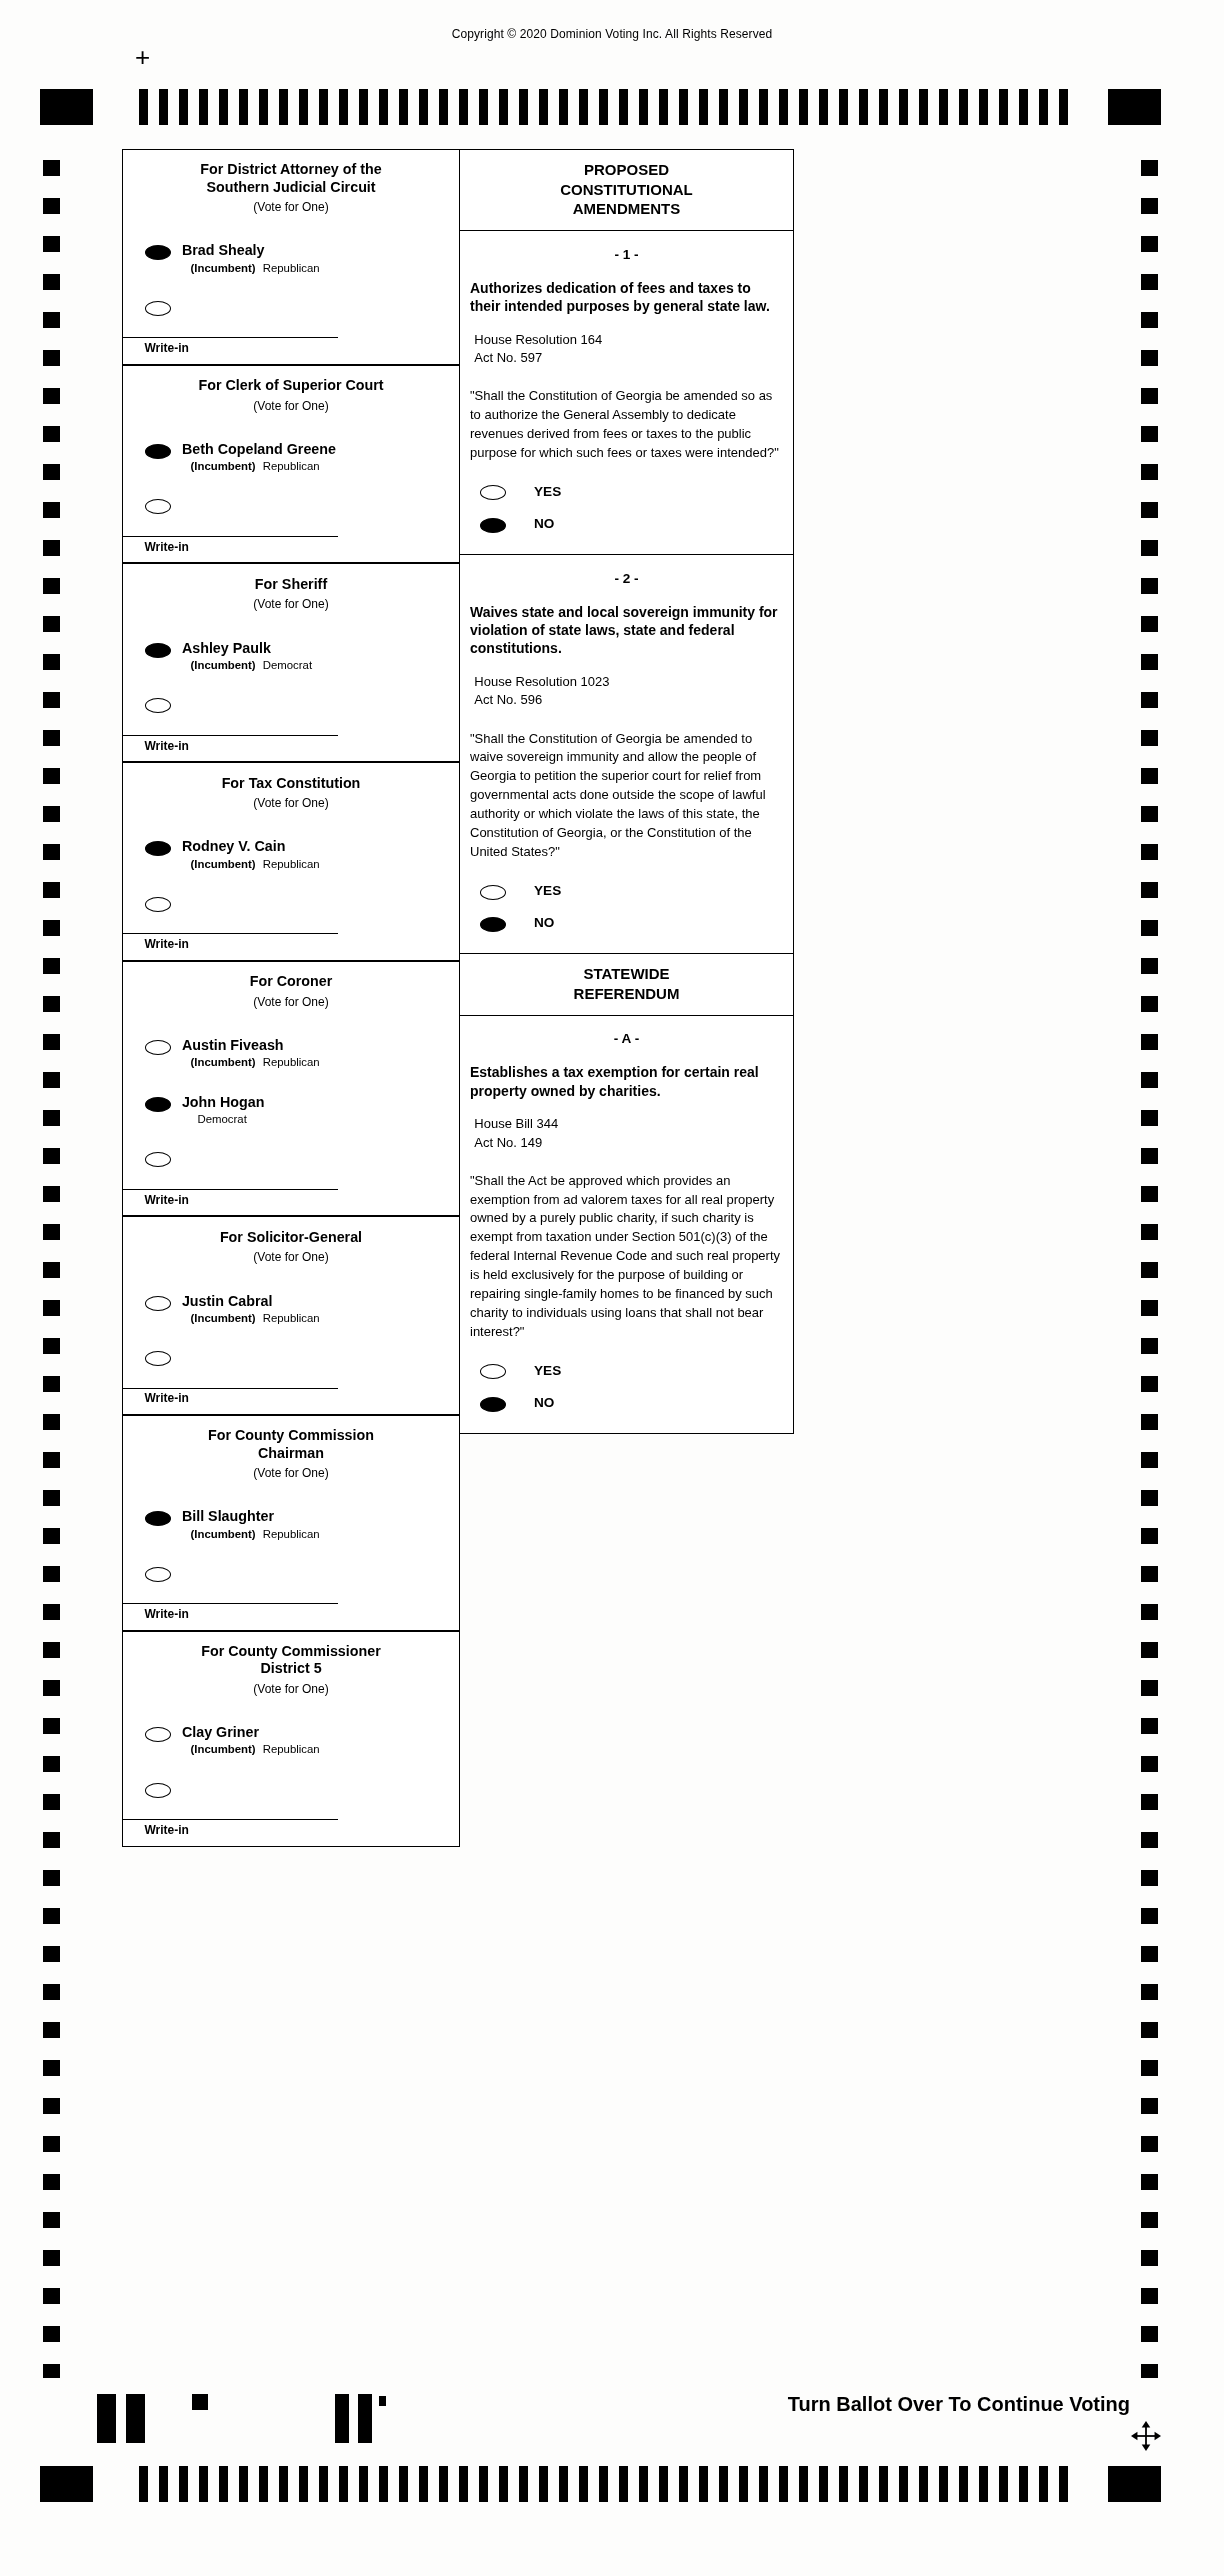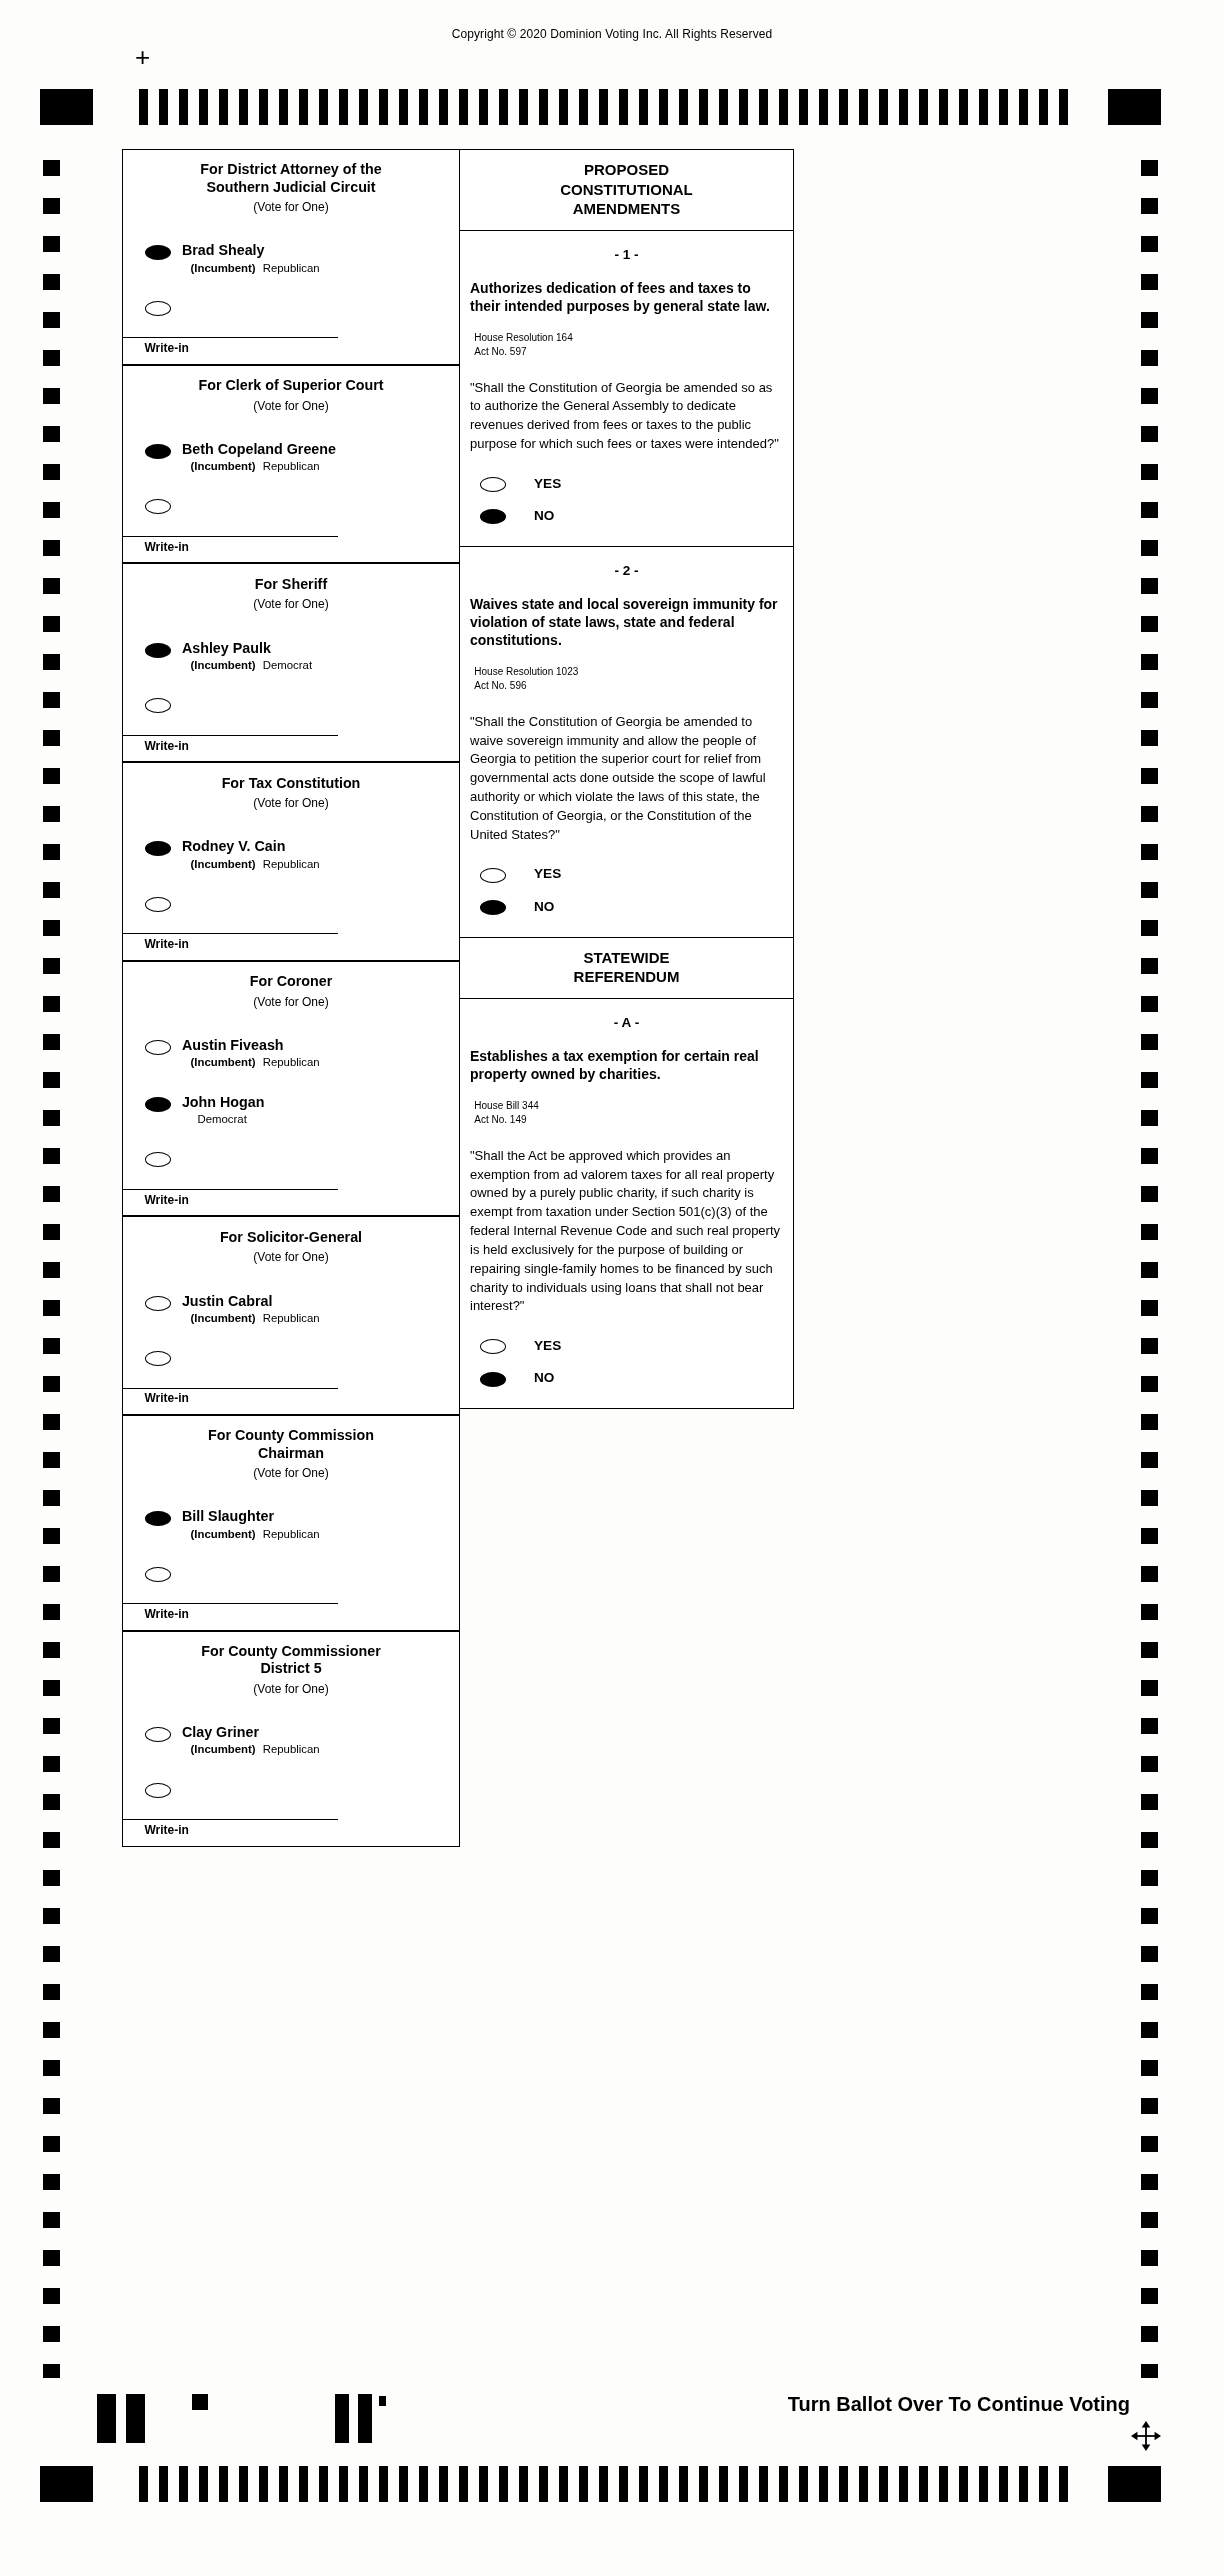--- a/index.html
+++ b/index.html
@@ -38,21 +38,21 @@
   .cand-name{font-weight:bold;font-size:14.3px;line-height:1.2}
   .cand-sub{font-size:11.4px;padding-left:8.6px;margin-top:2.1px}
   .cand-sub .qual{font-weight:bold;margin-right:7px}
   .writein-line{width:64%;border-top:1.4px solid #000}
   .writein-label{font-weight:bold;font-size:12px;padding:2.9px 0 8.6px 21.5px}
 
   .rc-header{border-bottom:1.4px solid #000;font-weight:bold;font-size:15px;line-height:1.3;text-align:center;padding:10px 72px 11.4px}
   .measure{border-bottom:1.4px solid #000;padding-bottom:14.3px}
   .measure-number{font-weight:bold;font-size:13.6px;text-align:center;padding:15.7px 0 17px}
   .measure-summary{font-weight:bold;font-size:14px;line-height:1.3;margin:0 13px 15.7px 10px}
-  .measure-ref{font-size:10px;line-height:1.4;margin:0 11.4px 0 14.3px}
+  .measure-ref{font-size:13px;line-height:1.4;margin:0 11.4px 0 14.3px}
   .measure-question{font-size:13px;line-height:1.45;margin:20px 11.4px 13px 10px}
   .option{display:flex;align-items:center;gap:28px;padding:7.2px 0 7.2px 20px}
   .option-label{font-weight:bold;font-size:13.6px}
 
   
   .footer-instruction{position:absolute;top:2393px;right:94px;font-weight:bold;font-size:20px}
   .bl-bar{position:absolute;background:#000}
   #blb1{left:97px;top:2394px;width:18.6px;height:49px}
   #blb2{left:126px;top:2394px;width:18.6px;height:49px}
   #blsq{left:192px;top:2394px;width:15.7px;height:15.7px}

